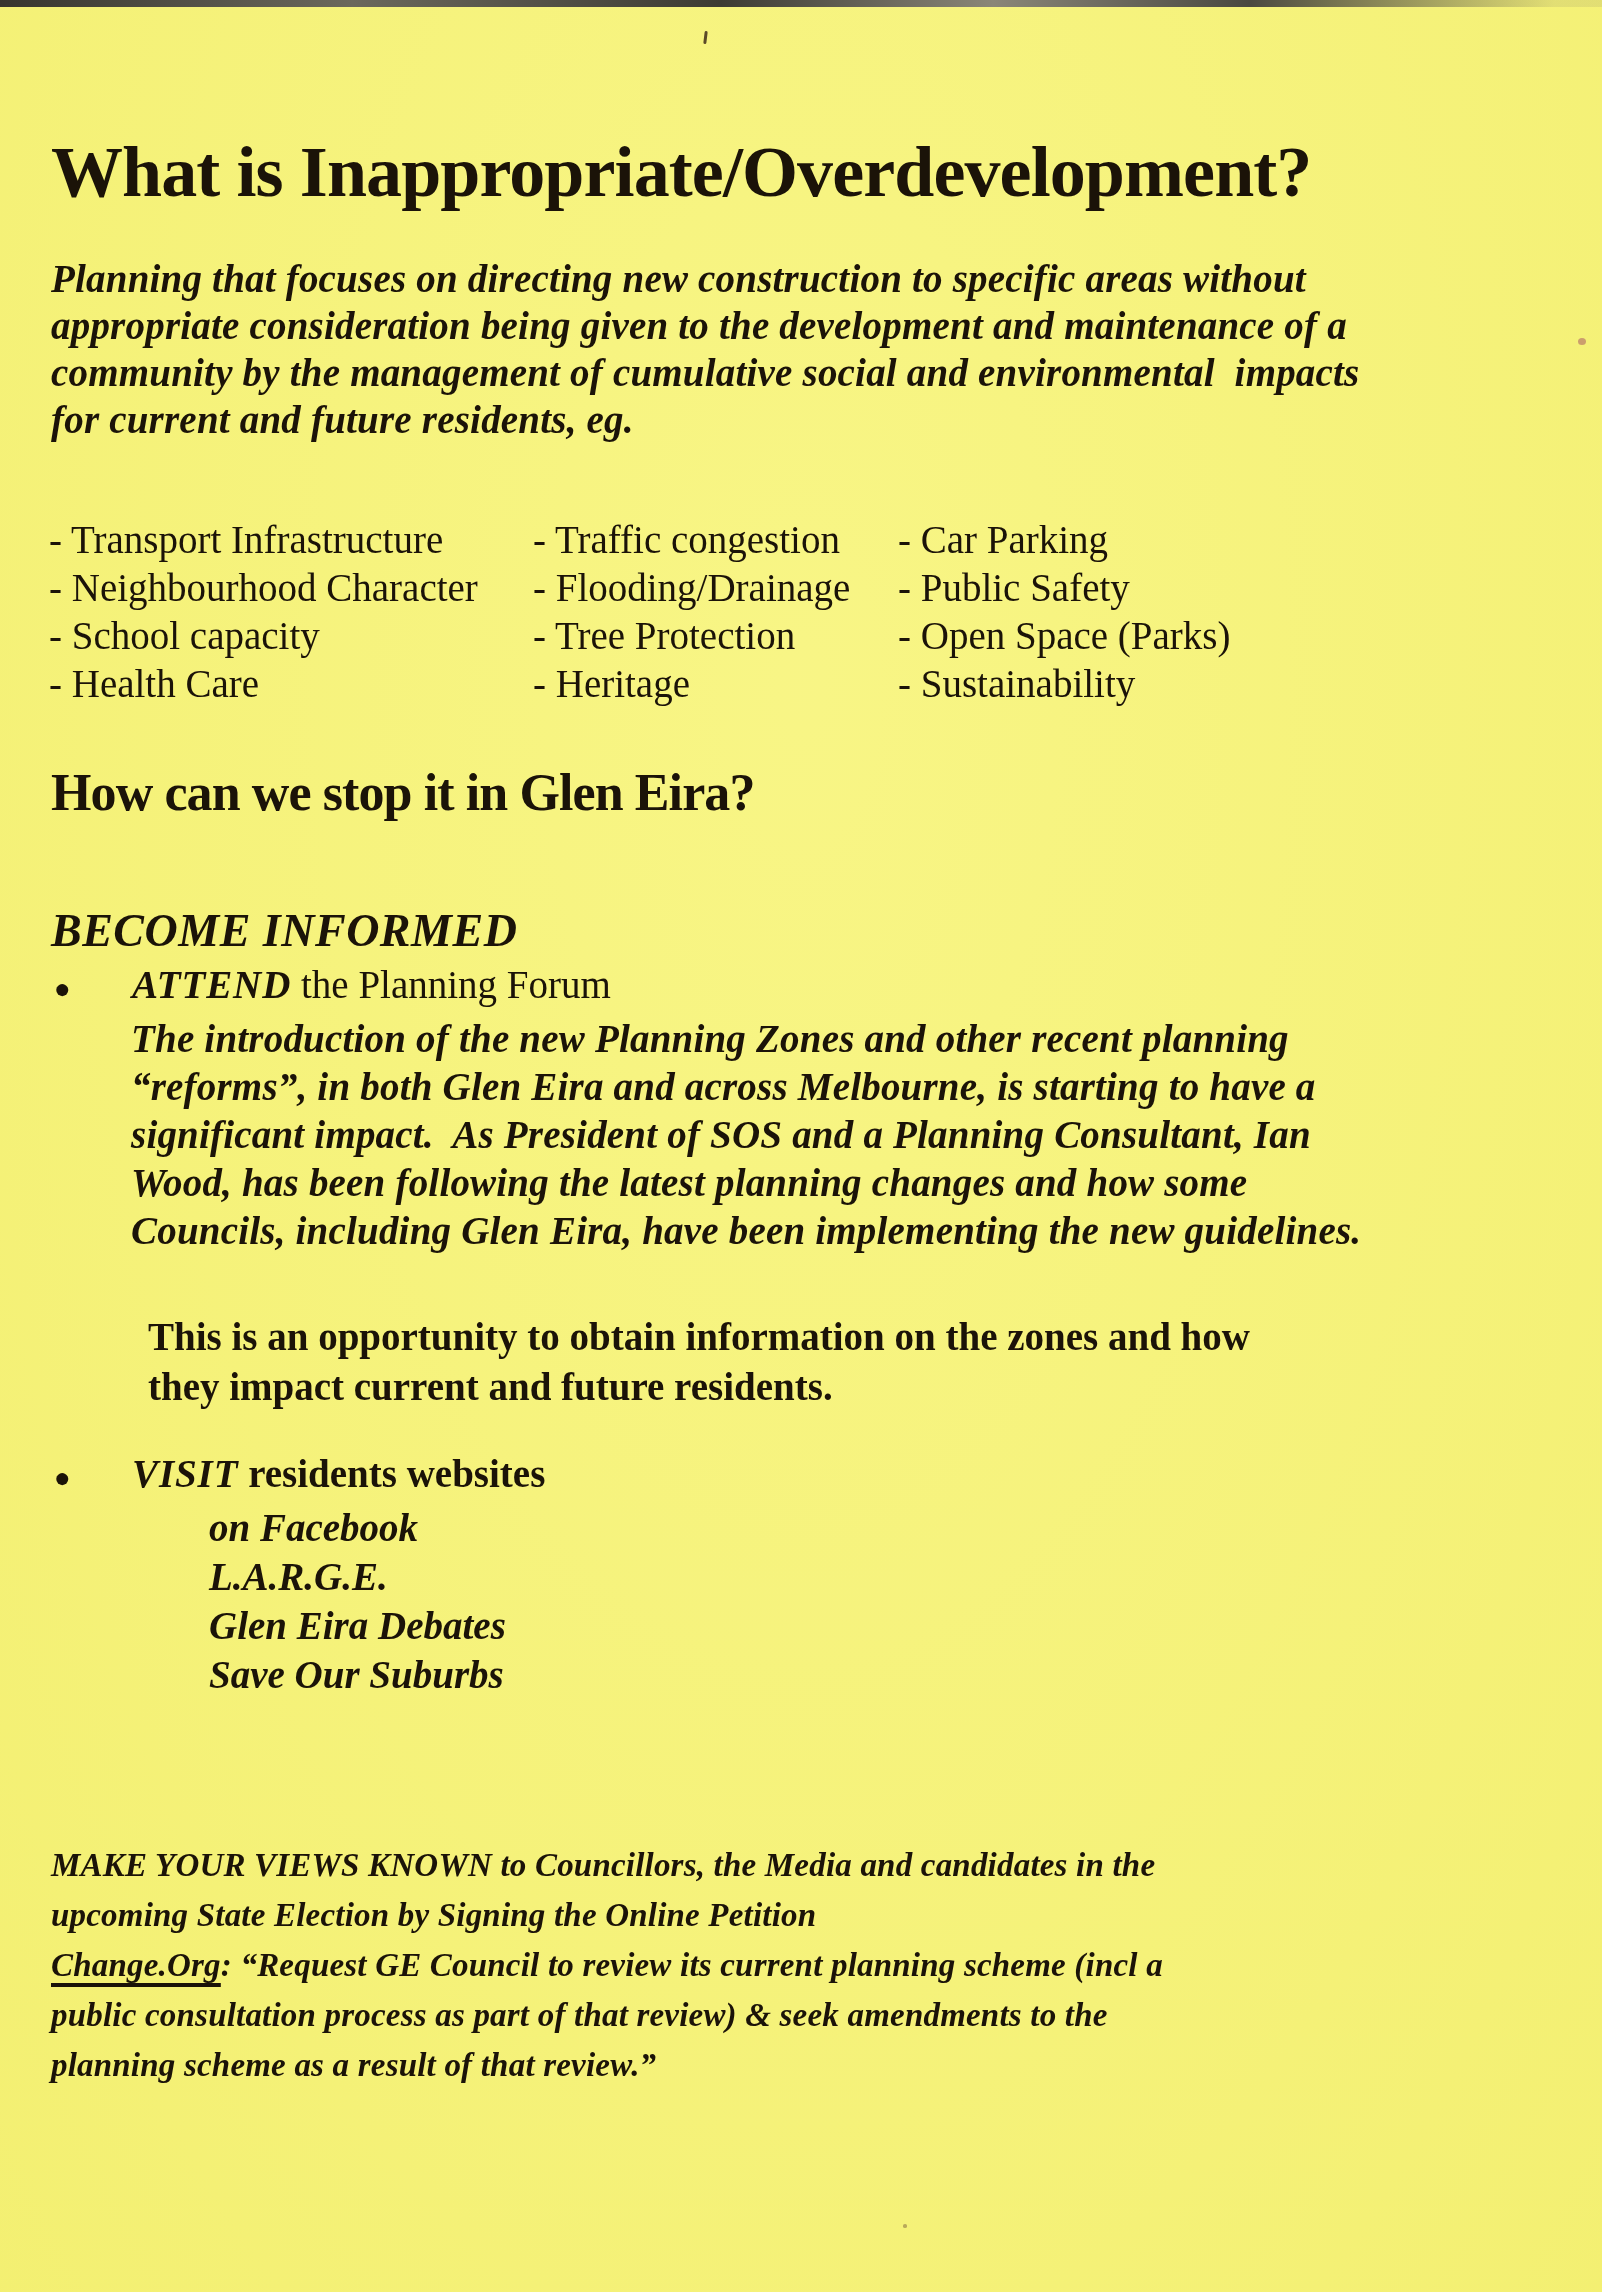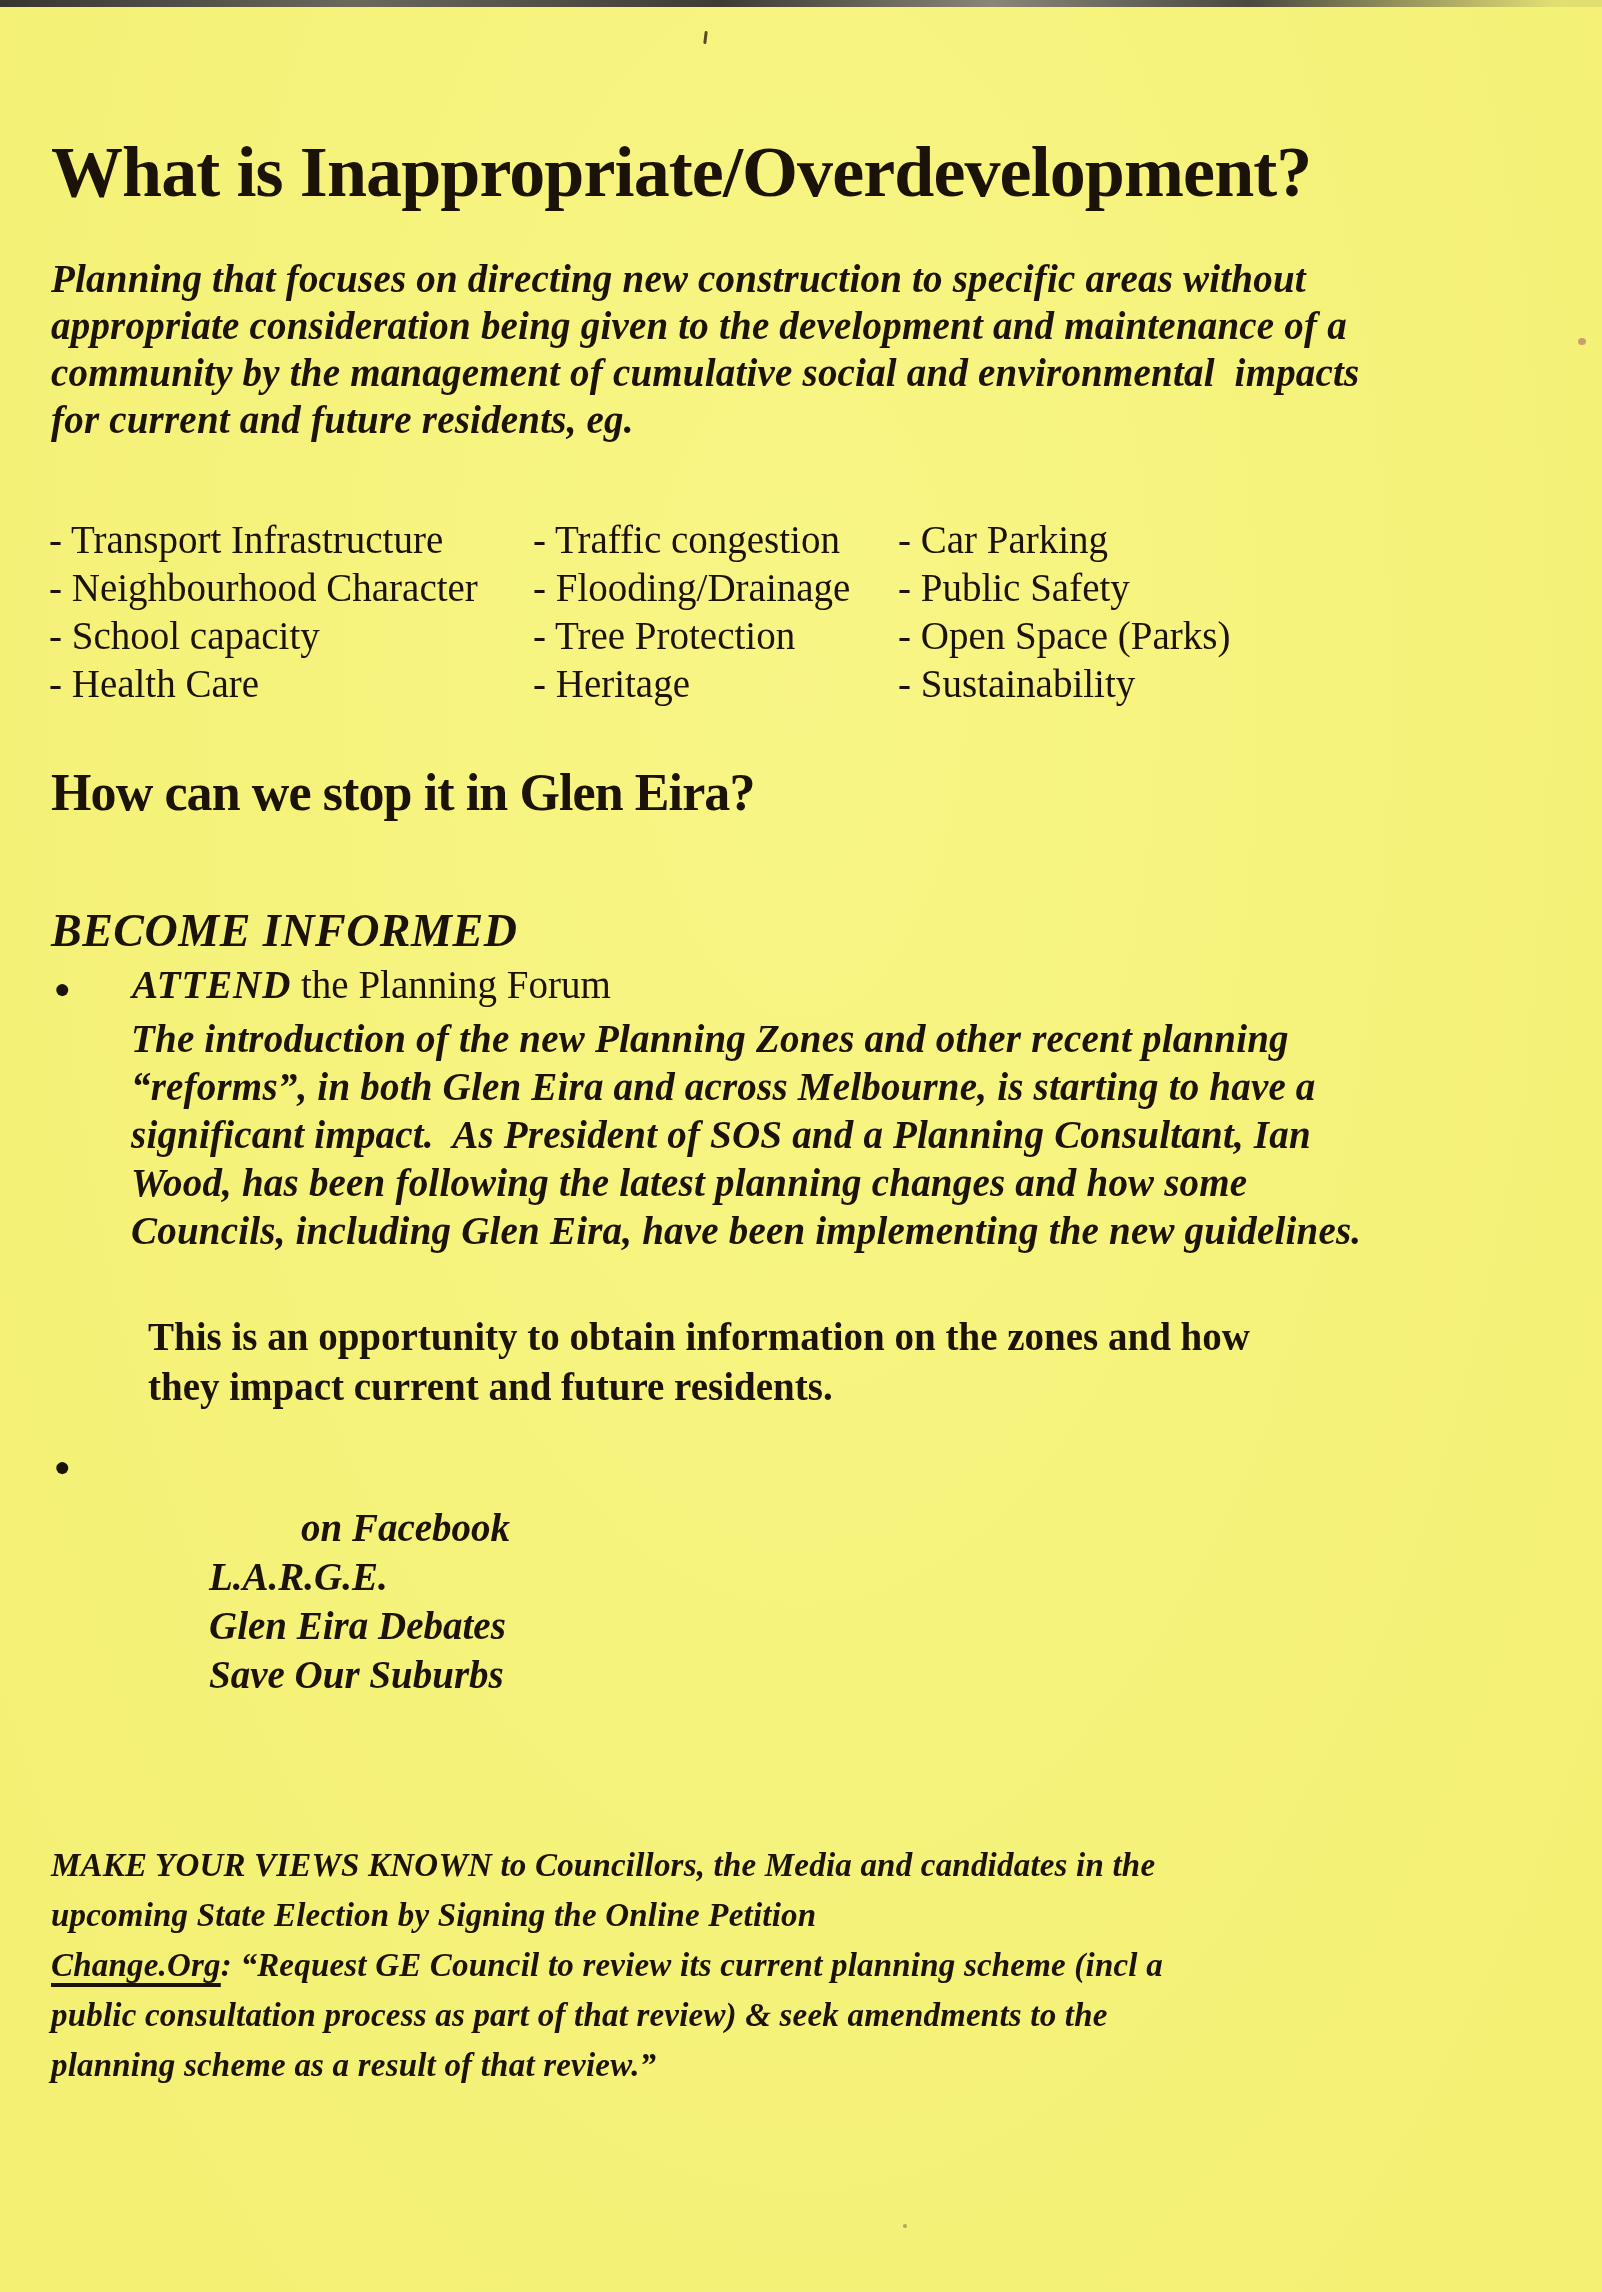--- a/index.html
+++ b/index.html
@@ -43,21 +43,21 @@
   .bullet-visit  { top: 1451px; }
   .bullet-marker { width: 78px; font-size: 28px; flex: 0 0 78px; }
   .kw { font-style: italic; font-weight: bold; letter-spacing: 0.9px; }
   .bullet-attend .rest { font-weight: normal; }
   .bullet-visit  .rest { font-weight: bold; }
 
   .forum { left: 131px; top: 1015px; font-size: 39px; font-weight: bold; font-style: italic; line-height: 48px; letter-spacing: 0.2px; }
   .opportunity { left: 131px; top: 1312px; font-size: 39px; font-weight: bold; line-height: 50px; margin-left: 17px; }
 
   .websites { left: 209px; top: 1503px; font-size: 39px; font-weight: bold; font-style: italic; line-height: 49px; }
-  .websites .indent-2 { margin-left: 92px; }
+  .websites .indent-2 { }
 
   .petition { left: 51px; top: 1840px; font-size: 33px; font-weight: bold; font-style: italic; line-height: 50px; letter-spacing: 0.2px; }
   .petition .underlined { text-decoration: underline; text-decoration-thickness: 3.7px; text-underline-offset: 6.5px; }
 </style>
 </head>
 <body>
 
 <div class="paper-tint"></div>
 <div class="scan-edge"></div>
 <div class="speck-1"></div>
@@ -78,19 +78,19 @@
 
 <div class="abs bullet-row bullet-attend">
   <span class="bullet-marker">●</span><span><span class="kw">ATTEND</span><span class="rest"> the Planning Forum</span></span>
 </div>
 
 <div class="abs forum">The introduction of the new Planning Zones and other recent planning<br>“reforms”, in both Glen Eira and across Melbourne, is starting to have a<br>significant impact.  As President of SOS and a Planning Consultant, Ian<br>Wood, has been following the latest planning changes and how some<br>Councils, including Glen Eira, have been implementing the new guidelines.</div>
 
 <div class="abs opportunity">This is an opportunity to obtain information on the zones and how<br>they impact current and future residents.</div>
 
 <div class="abs bullet-row bullet-visit">
-  <span class="bullet-marker">●</span>
+  <span class="bullet-marker">●</span><span><span class="kw">VISIT</span><span class="rest"> residents websites</span></span>
 </div>
 
 <div class="abs websites"><div class="website-item indent-2">on Facebook</div><div class="website-item">L.A.R.G.E.</div><div class="website-item">Glen Eira Debates</div><div class="website-item">Save Our Suburbs</div></div>
 
 <div class="abs petition"><div><span>MAKE YOUR VIEWS KNOWN to Councillors, the Media and candidates in the</span></div><div><span>upcoming State Election by Signing the Online Petition</span></div><div><span class="underlined">Change.Org</span><span>: “Request GE Council to review its current planning scheme (incl a</span></div><div><span>public consultation process as part of that review) &amp; seek amendments to the</span></div><div><span>planning scheme as a result of that review.”</span></div></div>
 
 
 </body></html>

